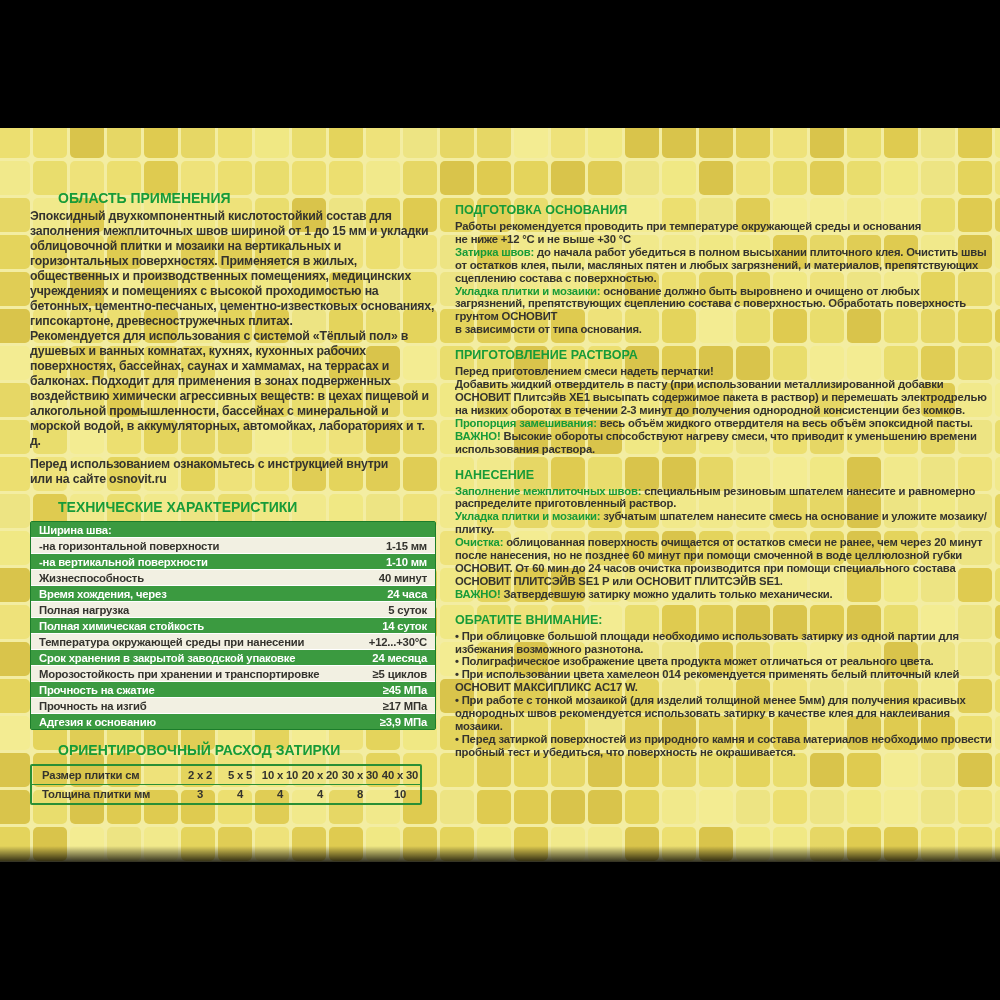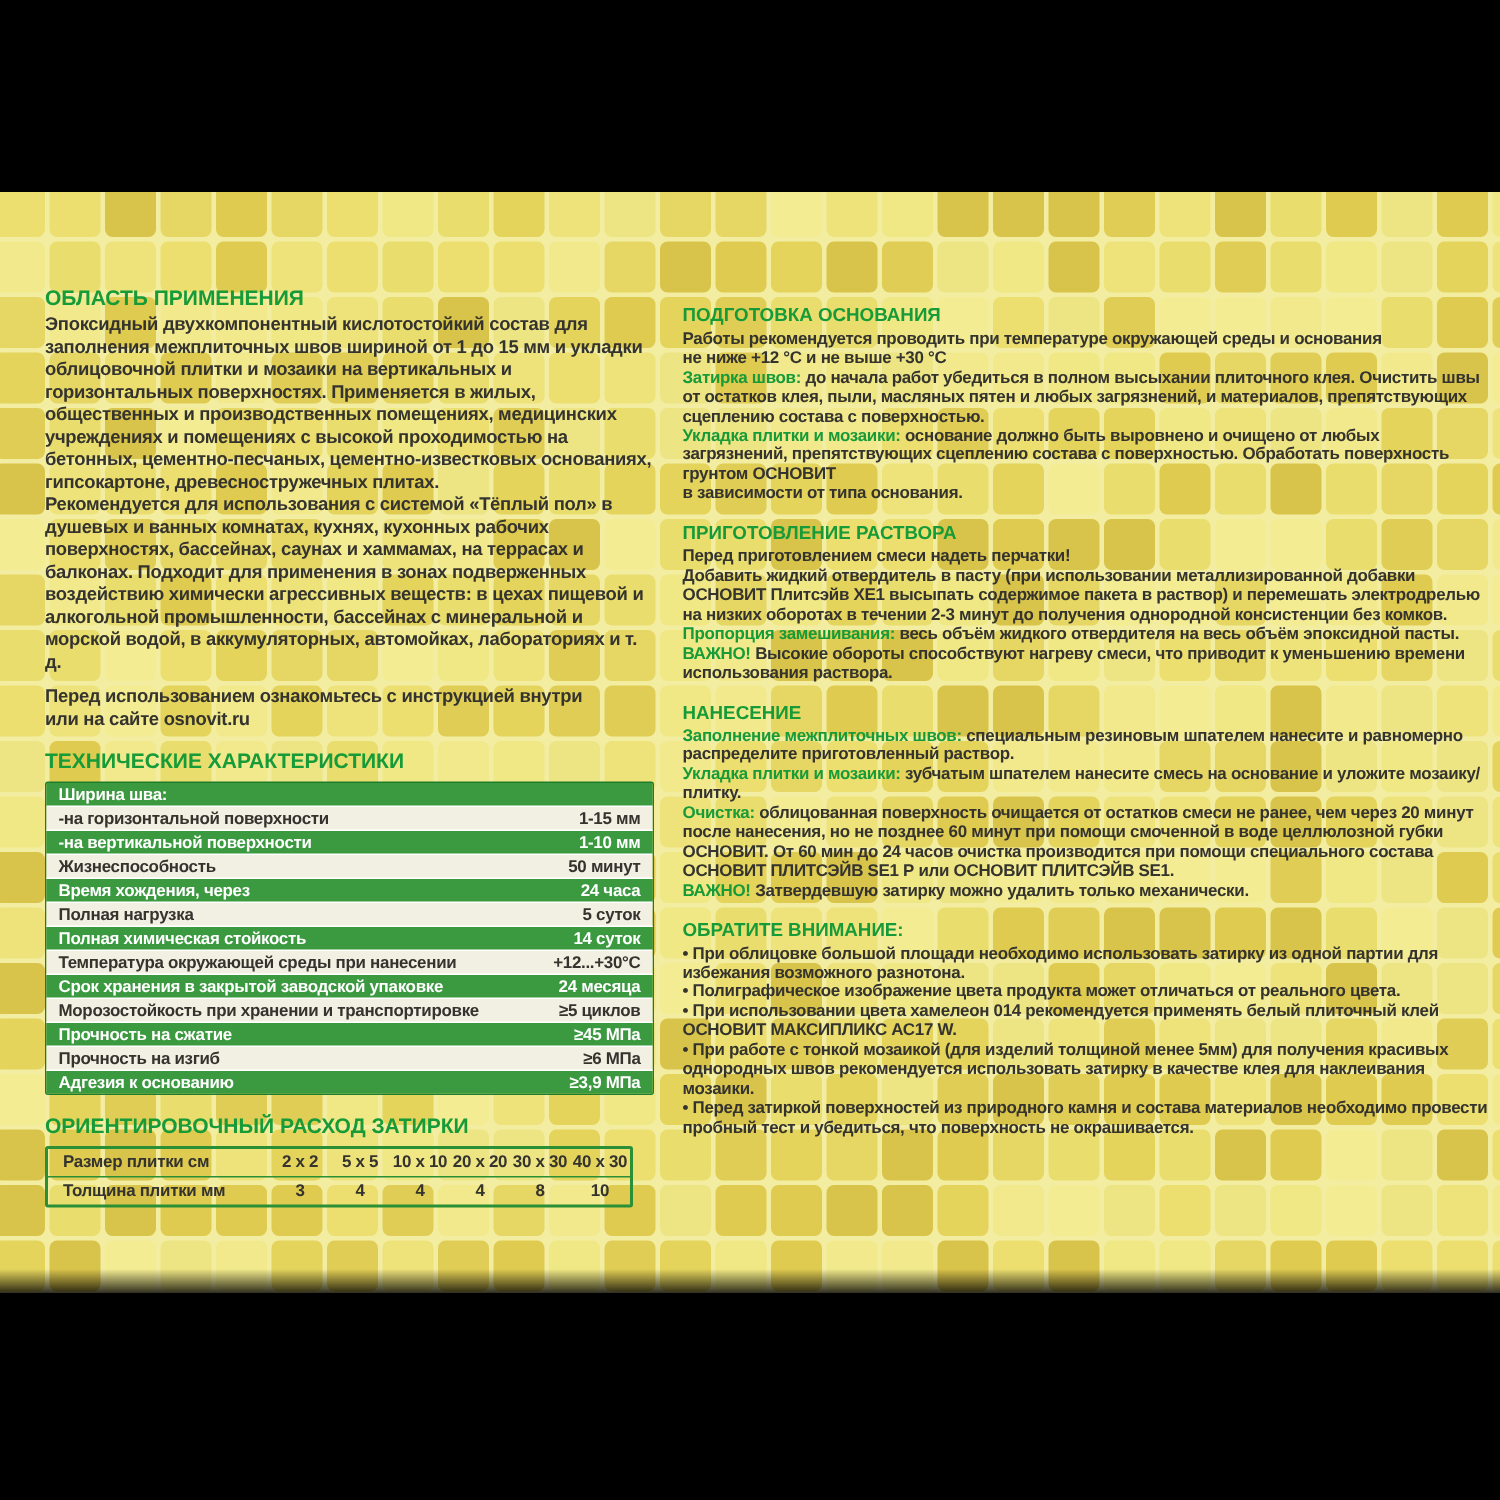--- a/index.html
+++ b/index.html
@@ -9,21 +9,21 @@
   .band-top{top:0;height:128px;}
   .band-bottom{top:862px;height:138px;}
   .mosaic{position:absolute;left:0;top:128px;width:1000px;height:734px;background:#f3eda2;overflow:hidden;}
   .tile{position:absolute;width:34px;height:34px;border-radius:5px;}
   .mosaic-fade{position:absolute;left:0;top:718px;width:1000px;height:16px;
         background:linear-gradient(rgba(0,0,0,0),rgba(0,0,0,.8));}
   .content{position:absolute;left:0;top:0;width:1000px;height:1000px;}
   .col-left{position:absolute;left:30px;top:190px;width:406px;}
   .col-right{position:absolute;left:455px;top:191px;width:537px;}
   .heading{color:#179b38;font-weight:700;margin:0 0 3px 0;}
-  .col-left .heading{font-size:14px;}
+  .col-left .heading{font-size:14px;margin-left:28px;}
   .col-right .heading{font-size:12.5px;}
   .para{color:#34332e;font-weight:700;margin:0;letter-spacing:-0.2px;}
   .col-left .para{font-size:12.3px;line-height:15px;}
   .col-right .para{font-size:11.3px;line-height:12.9px;}
   .para .lead{color:#179b38;}
   .gap-s{margin-top:8px;}
   .section{margin-top:12px;}
   
   .tech-table{margin-top:6px;border:1px solid #1c7d2a;border-radius:2px;}
   .t-row{display:flex;justify-content:space-between;align-items:center;height:15px;
@@ -630,21 +630,21 @@
             <div class="t-row t-light">
               <span>-на горизонтальной поверхности</span>
               <span>1-15 мм</span>
             </div>
             <div class="t-row t-green">
               <span>-на вертикальной поверхности</span>
               <span>1-10 мм</span>
             </div>
             <div class="t-row t-light">
               <span>Жизнеспособность</span>
-              <span>50 минут</span>
+              <span>40 минут</span>
             </div>
             <div class="t-row t-green">
               <span>Время хождения, через</span>
               <span>24 часа</span>
             </div>
             <div class="t-row t-light">
               <span>Полная нагрузка</span>
               <span>5 суток</span>
             </div>
             <div class="t-row t-green">
@@ -662,21 +662,21 @@
             <div class="t-row t-light">
               <span>Морозостойкость при хранении и транспортировке</span>
               <span>≥5 циклов</span>
             </div>
             <div class="t-row t-green">
               <span>Прочность на сжатие</span>
               <span>≥45 МПа</span>
             </div>
             <div class="t-row t-light">
               <span>Прочность на изгиб</span>
-              <span>≥6 МПа</span>
+              <span>≥17 МПа</span>
             </div>
             <div class="t-row t-green">
               <span>Адгезия к основанию</span>
               <span>≥3,9 МПа</span>
             </div>
           </div>
       </div>
 
       <div class="section">
         <h2 class="heading">ОРИЕНТИРОВОЧНЫЙ РАСХОД ЗАТИРКИ</h2>

